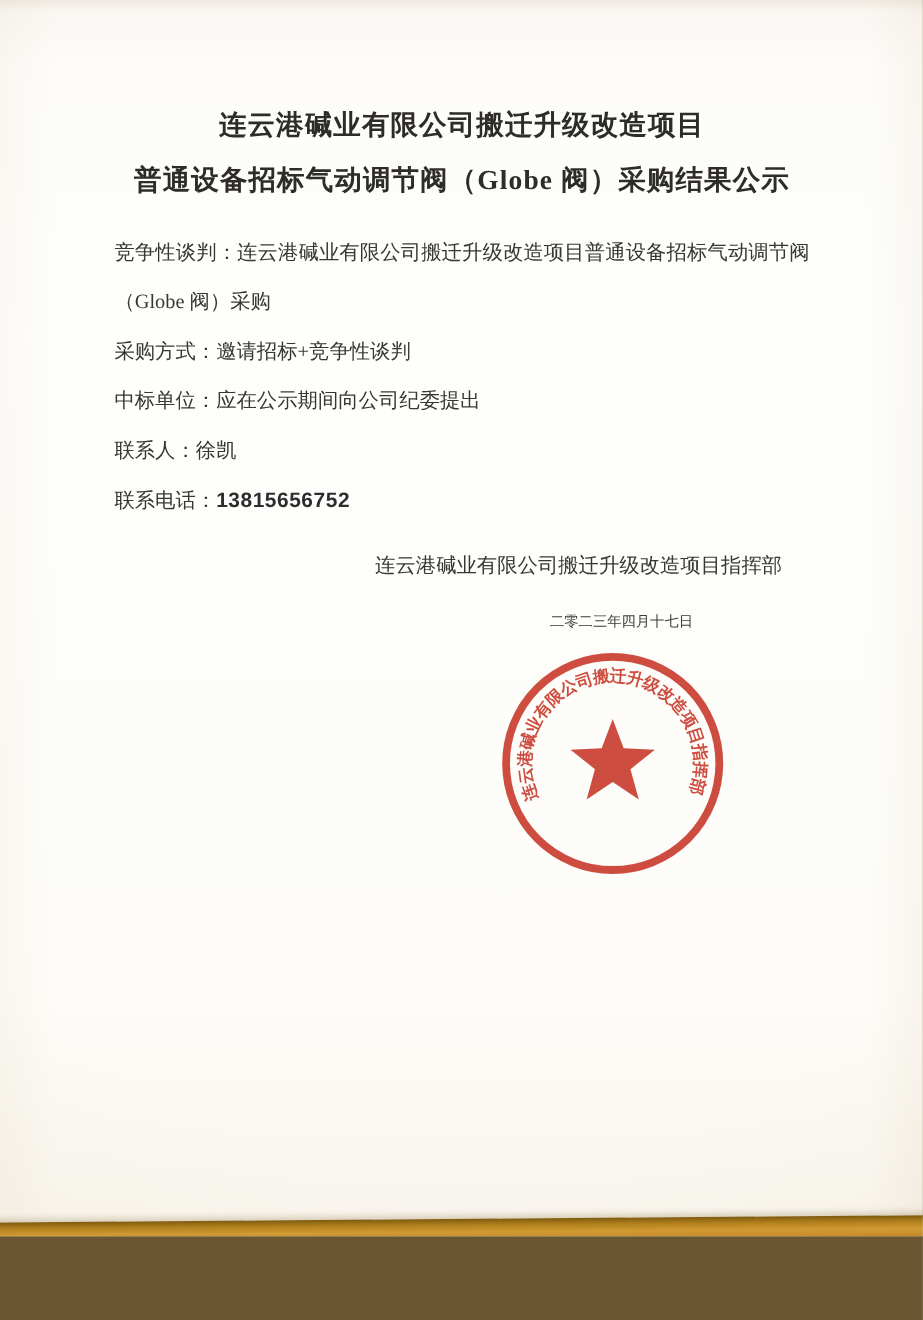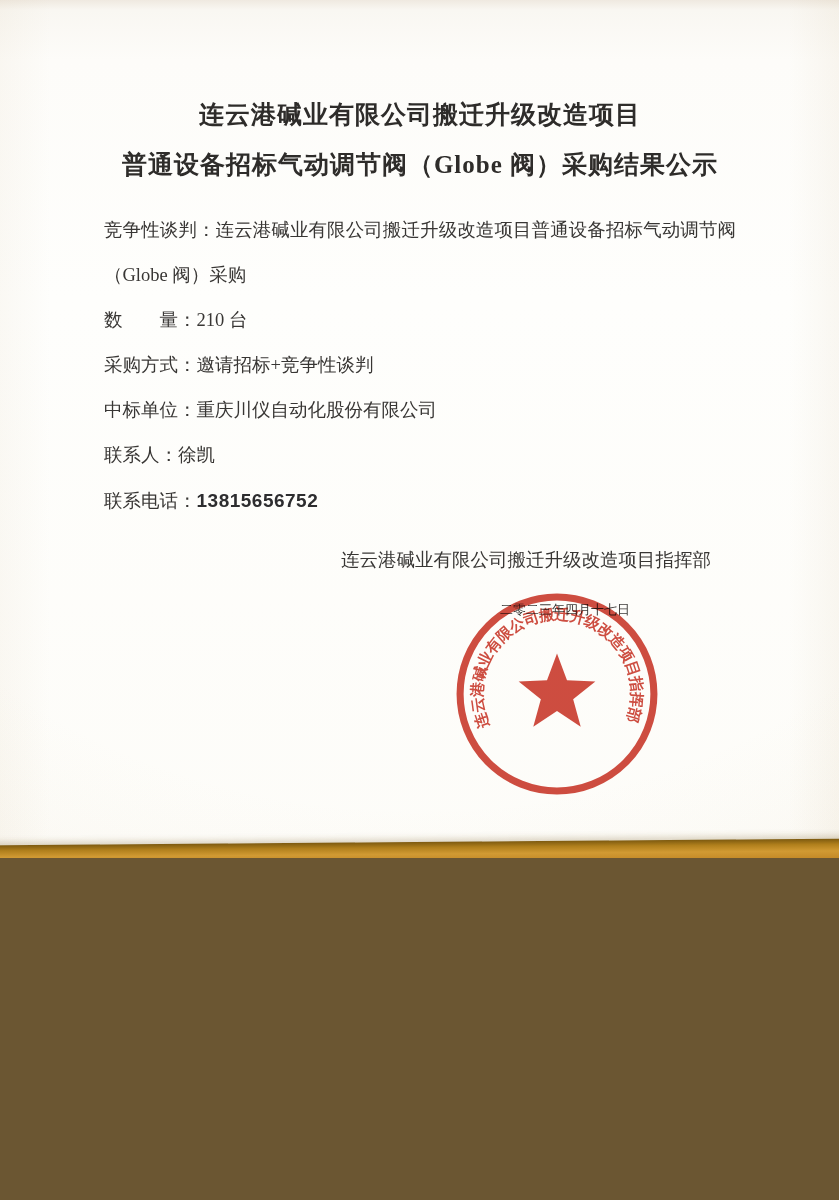--- a/index.html
+++ b/index.html
@@ -4,21 +4,21 @@
 <style>
   * { margin: 0; padding: 0; box-sizing: border-box; }
   html, body { width: 839px; }
   body {
     font-family: "Liberation Serif", "DejaVu Serif", serif;
     background: #6b5632;
   }
   .photo {
     position: relative;
     width: 839px;
-    height: 858px;
+    height: 1124px;
     overflow: hidden;
     background:
       linear-gradient(180deg, #efe9e0 0px, #f9f7f2 10px, #fdfcf9 60px, #fefefc 300px, #fdfcf8 900px, #f8f4ec 1150px, #f1ead9 1185px);
   }
   
   .paper-shade {
     position: absolute; inset: 0;
     background:
       radial-gradient(120% 90% at 50% 40%, rgba(255,255,255,0) 60%, rgba(205,180,135,0.10) 100%),
       linear-gradient(90deg, rgba(190,160,110,0.06) 0%, rgba(255,255,255,0) 6%, rgba(255,255,255,0) 94%, rgba(190,160,110,0.08) 100%);
@@ -96,25 +96,24 @@
 
 <div class="photo">
   <div class="paper-shade"></div>
 
   <div class="content">
     <div class="doc-title">连云港碱业有限公司搬迁升级改造项目</div>
     <div class="doc-title second">普通设备招标气动调节阀（Globe 阀）采购结果公示</div>
 
     <p class="field"><span class="label">竞争性谈判：</span><span class="value">连云港碱业有限公司搬迁升级改造项目普通设备招标气动调节阀（Globe 阀）采购</span></p>
 
-    <p class="field"><span class="label">数　　量：</span><span class="value">210 台</span></p>
 
     <p class="field"><span class="label">采购方式：</span><span class="value">邀请招标+竞争性谈判</span></p>
 
-    <p class="field"><span class="label">中标单位：</span><span class="value">重庆川仪自动化股份有限公司</span></p>
+    <p class="field"><span class="label">中标单位：</span><span class="value">应在公示期间向公司纪委提出</span></p>
 
 
 
     <p class="field"><span class="label">联系人：</span><span class="value">徐凯</span></p>
 
     <p class="field"><span class="label">联系电话：</span><span class="value value-sans">13815656752</span></p>
 
     <div class="signoff-org">连云港碱业有限公司搬迁升级改造项目指挥部</div>
     <div class="signoff-date">二零二三年四月十七日</div>
   </div>

